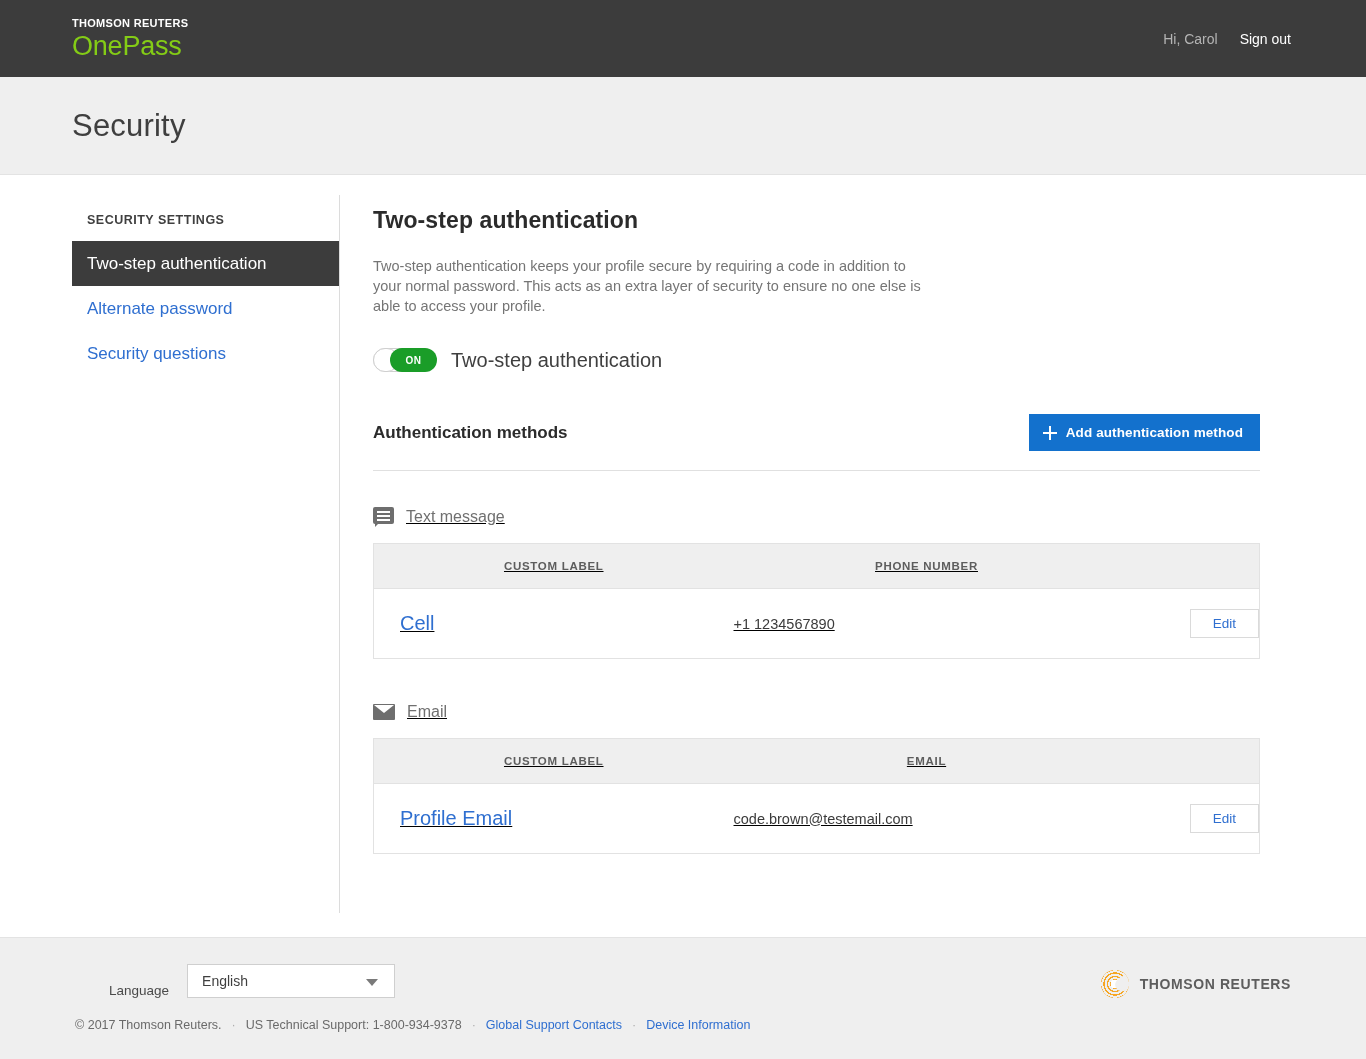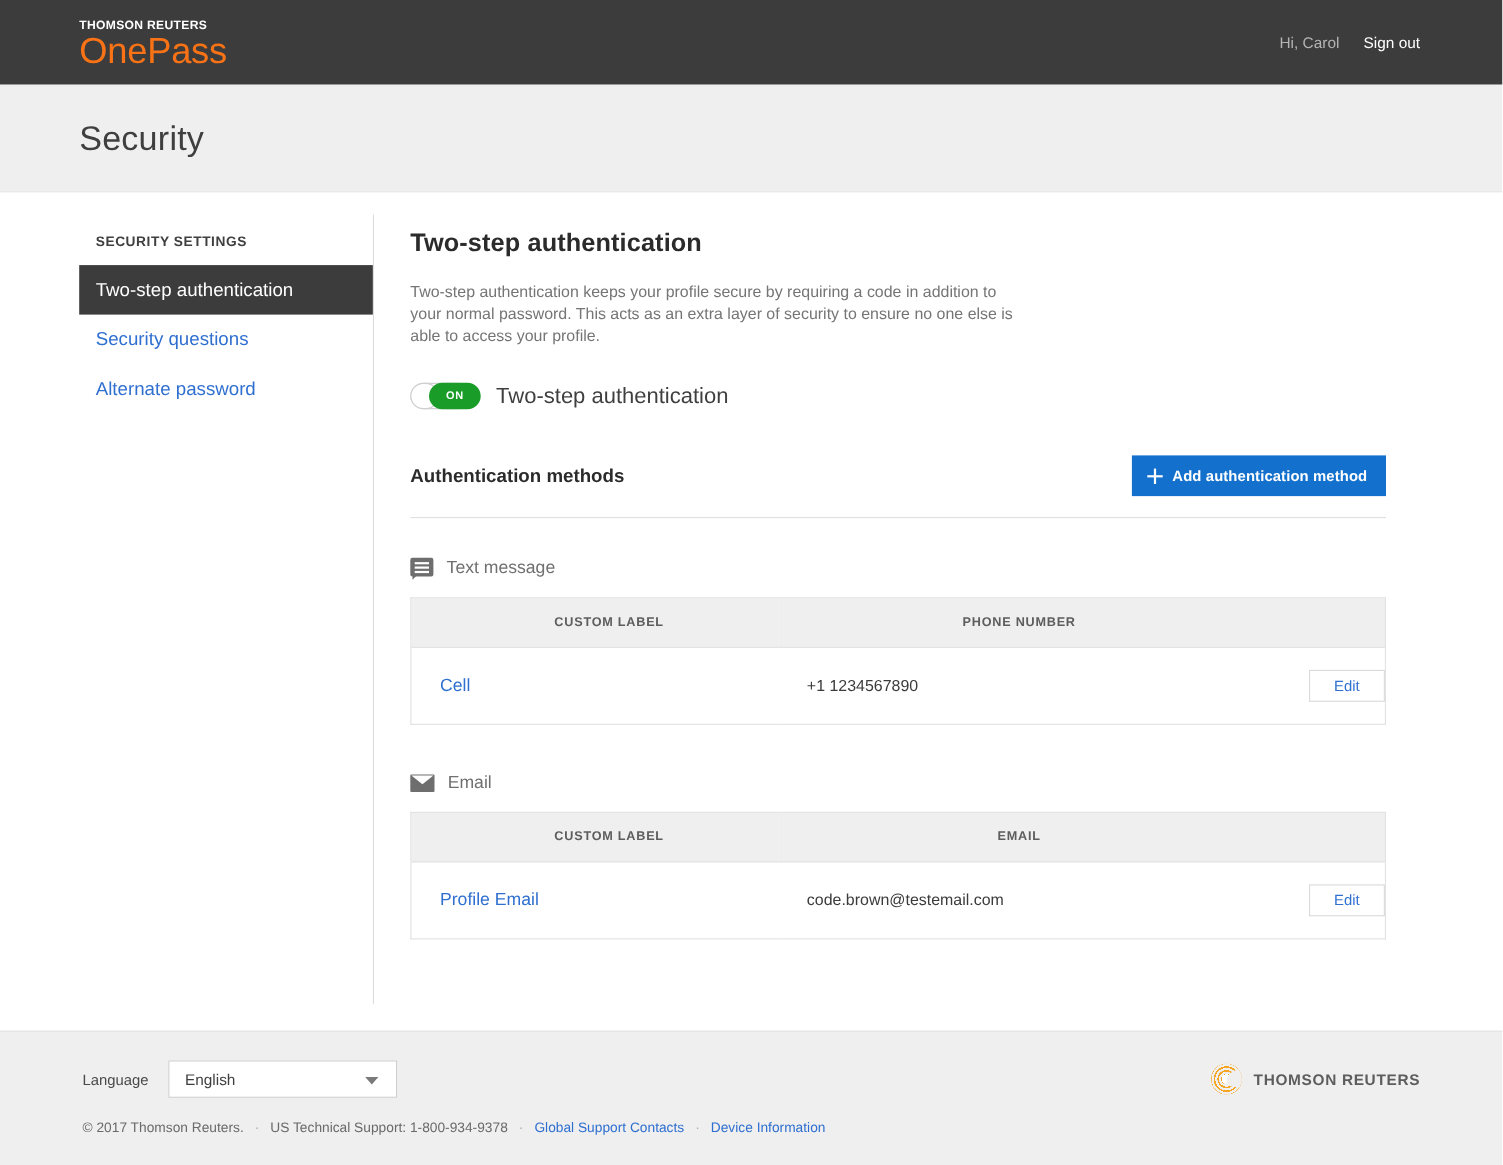--- a/index.html
+++ b/index.html
@@ -17,21 +17,21 @@
     height: 77px; background: #3c3c3c;
     display: flex; align-items: center;
     padding: 0 75px 0 72px;
   }
   .brand { display: flex; flex-direction: column; justify-content: center; width: 160px; }
   .brand-top {
     color: #ffffff; font-size: 11px; font-weight: bold;
     letter-spacing: 0.3px; line-height: 13px; margin-bottom: 1px;
   }
   .brand-main {
-    color: #f97316; font-size: 33px; font-weight: 400;
+    color: #84cc16; font-size: 27px; font-weight: 400;
     line-height: 30px; letter-spacing: -0.2px;
   }
   .topnav { display: flex; align-items: center; margin-left: 90px; gap: 0px; }
   .topnav a {
     color: #a8a8a8; font-size: 16px; text-decoration: none;
     letter-spacing: 0.7px; padding: 10px 14px; margin-right: 17px;
     white-space: nowrap;
   }
   .topnav a.active {
     color: #ffffff; border: 1px solid #ffffff;
@@ -115,21 +115,21 @@
     letter-spacing: 0.1px;
   }
   .plus-ico { position: relative; display: inline-block; width: 14px; height: 14px; }
   .plus-ico:before, .plus-ico:after {
     content: ""; position: absolute; background: #ffffff;
   }
   .plus-ico:before { left: 0; top: 6px; width: 14px; height: 2px; }
   .plus-ico:after { left: 6px; top: 0; width: 2px; height: 14px; }
 
   
-  .method-block { margin-bottom: 44px; }
+  .method-block { margin-bottom: 44px; text-decoration: underline; }
   .method-title { display: flex; align-items: center; margin-bottom: 17px; }
   .method-title .label { font-size: 16px; color: #707070; margin-left: 12px; }
 
   .ico-sms { width: 21px; height: 19px; position: relative; flex: 0 0 21px; }
   .ico-sms .bubble {
     position: absolute; left: 0; top: 0; width: 21px; height: 17px;
     background: #6e6e6e; border-radius: 2px;
   }
   .ico-sms .tail {
     position: absolute; left: 2px; top: 15px;
@@ -160,34 +160,34 @@
     font-size: 11.5px; font-weight: bold; color: #5d5d5d;
     letter-spacing: 0.7px; padding: 16px 0 16px 26px;
     border-bottom: 1px solid #e2e2e2;
   }
   table.method-table thead th.c1 { width: 334px; }
   table.method-table thead th.c3 { width: 140px; }
   table.method-table tbody td {
     padding: 20px 0 20px 26px; font-size: 14.5px; color: #3b3b3b;
     vertical-align: middle; height: 62px;
   }
-  td.cell-link a { color: #2f6fd0; text-decoration: none; font-size: 16px; }
+  td.cell-link a { color: #2f6fd0; text-decoration: none; font-size: 20px; }
   td.cell-action { text-align: right; padding-right: 26px; }
   .btn-edit {
     background: #ffffff; border: 1px solid #dadada; color: #2f6fd0;
     font-size: 13.5px; font-family: inherit; padding: 6px 22px; cursor: pointer;
   }
 
   
   .footer {
     position: absolute; left: 0; bottom: 0; width: 1366px; height: 122px;
     background: #efefef; border-top: 1px solid #e3e3e3;
     padding: 26px 75px 0 75px;
   }
-  .footer-top { display: flex; align-items: center; }
+  .footer-top { display: flex; align-items: flex-end; margin-left: 34px; }
   .lang-label { font-size: 13.5px; color: #4a4a4a; margin-right: 18px; }
   .lang-select {
     position: relative; width: 208px; height: 34px; background: #ffffff;
     border: 1px solid #cfcfcf; display: flex; align-items: center;
     padding-left: 14px; font-size: 14px; color: #3f3f3f; cursor: pointer;
   }
   .lang-select .caret {
     position: absolute; right: 16px; top: 14px;
     width: 0; height: 0;
     border-left: 6px solid transparent; border-right: 6px solid transparent;
@@ -235,22 +235,22 @@
 
   <div class="titleband">
     <h1>Security</h1>
   </div>
 
   <div class="body-wrap">
 
     <aside class="sidebar">
       <div class="side-title">SECURITY SETTINGS</div>
       <a href="#" class="side-item active">Two-step authentication</a>
+      <a href="#" class="side-item">Alternate password</a>
       <a href="#" class="side-item">Security questions</a>
-      <a href="#" class="side-item">Alternate password</a>
     </aside>
 
     <div class="vdivider"></div>
 
     <main class="content">
       <h2>Two-step authentication</h2>
       <p class="desc">Two-step authentication keeps your profile secure by requiring a code in addition to your normal password. This acts as an extra layer of security to ensure no one else is able to access your profile.</p>
 
       <div class="toggle-row">
         <div class="toggle">

